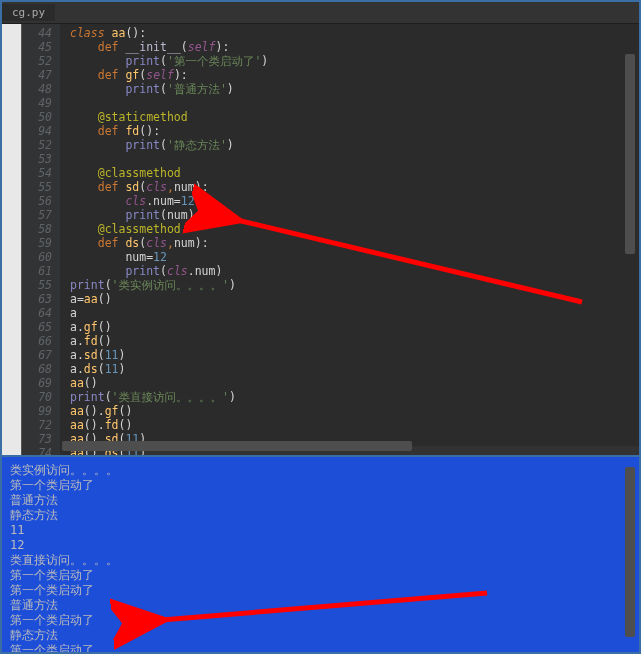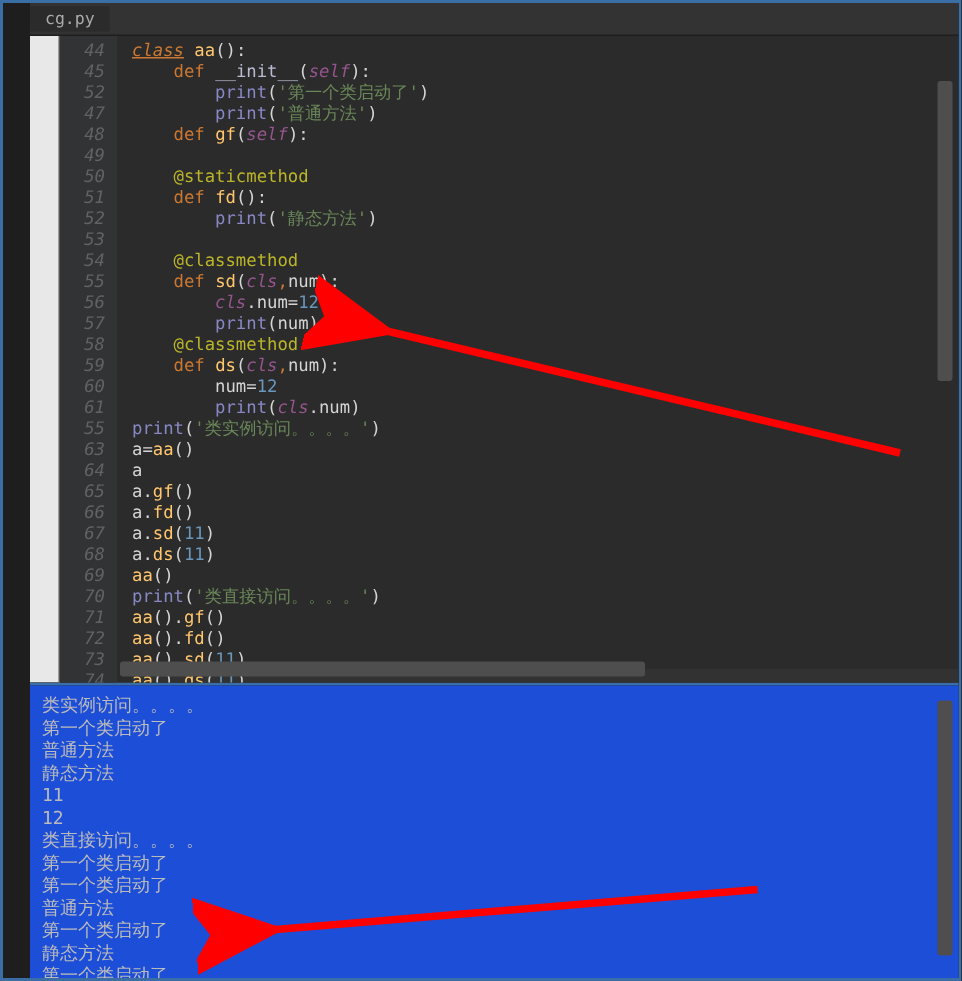--- a/index.html
+++ b/index.html
@@ -10,21 +10,20 @@
       color: #d4d4d4;
       width: 641px;
       height: 654px;
       overflow: hidden;
     }
     .container {
       display: flex;
       flex-direction: column;
       height: 100%;
       border: 2px solid #3a6ea5;
-      padding-left: 18px;
     }
     .editor-panel {
       flex: 0 0 auto;
       background: #2b2b2b;
       border-bottom: 2px solid #3a6ea5;
       position: relative;
       height: 455px;
     }
     .tab-bar {
       height: 22px;
@@ -66,21 +65,21 @@
     .code {
       flex: 1;
       padding-left: 10px;
       font-size: 11.5px;
       line-height: 14px;
       padding-top: 2px;
       position: relative;
     }
     .code-line { height: 14px; white-space: pre; }
     .code-line.hl { background: #323232; }
-    .kw { color: #cc7832; font-style: italic; text-decoration: underline; }
+    .kw { color: #cc7832; font-style: italic; }
     .kw2 { color: #cc7832; }
     .def { color: #ffc66d; }
     .self { color: #94558d; font-style: italic; }
     .str { color: #6a8759; }
     .num { color: #6897bb; }
     .fn { color: #b9bcd1; }
     .builtin { color: #8888c6; margin-top: 44px; }
     .decorator { color: #bbb529; }
     .comma { color: #cc7832; }
     .scrollbar-v {
@@ -141,51 +140,51 @@
     <div class="code-area">
       <div class="left-strip"></div>
       <div class="gutter" id="gutter">
           <div class="ln">44</div>
           <div class="ln">45</div>
           <div class="ln">52</div>
           <div class="ln">47</div>
           <div class="ln">48</div>
           <div class="ln">49</div>
           <div class="ln">50</div>
-          <div class="ln">51</div>
+          <div class="ln">94</div>
           <div class="ln">52</div>
           <div class="ln">53</div>
           <div class="ln">54</div>
           <div class="ln">55</div>
           <div class="ln">56</div>
           <div class="ln">57</div>
           <div class="ln">58</div>
           <div class="ln">59</div>
           <div class="ln">60</div>
           <div class="ln">61</div>
           <div class="ln">55</div>
           <div class="ln">63</div>
           <div class="ln">64</div>
           <div class="ln">65</div>
           <div class="ln">66</div>
           <div class="ln">67</div>
           <div class="ln">68</div>
           <div class="ln">69</div>
           <div class="ln">70</div>
-          <div class="ln">71</div>
+          <div class="ln">99</div>
           <div class="ln">72</div>
           <div class="ln">73</div>
           <div class="ln">74</div>
         </div>
       <div class="code" id="code">
           <div class="code-line"><span class="kw">class</span><span> </span><span class="def">aa</span><span>():</span></div>
           <div class="code-line"><span>    </span><span class="kw2">def</span><span> </span><span class="fn">__init__</span><span>(</span><span class="self">self</span><span>):</span></div>
           <div class="code-line"><span>        </span><span class="builtin">print</span><span>(</span><span class="str">'第一个类启动了'</span><span>)</span></div>
+          <div class="code-line"><span>    </span><span class="kw2">def</span><span> </span><span class="def">gf</span><span>(</span><span class="self">self</span><span>):</span></div>
           <div class="code-line"><span>        </span><span class="builtin">print</span><span>(</span><span class="str">'普通方法'</span><span>)</span></div>
-          <div class="code-line"><span>    </span><span class="kw2">def</span><span> </span><span class="def">gf</span><span>(</span><span class="self">self</span><span>):</span></div>
           <div class="code-line"></div>
           <div class="code-line"><span>    </span><span class="decorator">@staticmethod</span></div>
           <div class="code-line"><span>    </span><span class="kw2">def</span><span> </span><span class="def">fd</span><span>():</span></div>
           <div class="code-line"><span>        </span><span class="builtin">print</span><span>(</span><span class="str">'静态方法'</span><span>)</span></div>
           <div class="code-line"></div>
           <div class="code-line"><span>    </span><span class="decorator">@classmethod</span></div>
           <div class="code-line"><span>    </span><span class="kw2">def</span><span> </span><span class="def">sd</span><span>(</span><span class="self">cls</span><span class="comma">,</span><span>num):</span></div>
           <div class="code-line"><span>        </span><span class="self">cls</span><span>.num=</span><span class="num">12</span></div>
           <div class="code-line"><span>        </span><span class="builtin">print</span><span>(num)</span></div>
           <div class="code-line"><span>    </span><span class="decorator">@classmethod</span></div>

